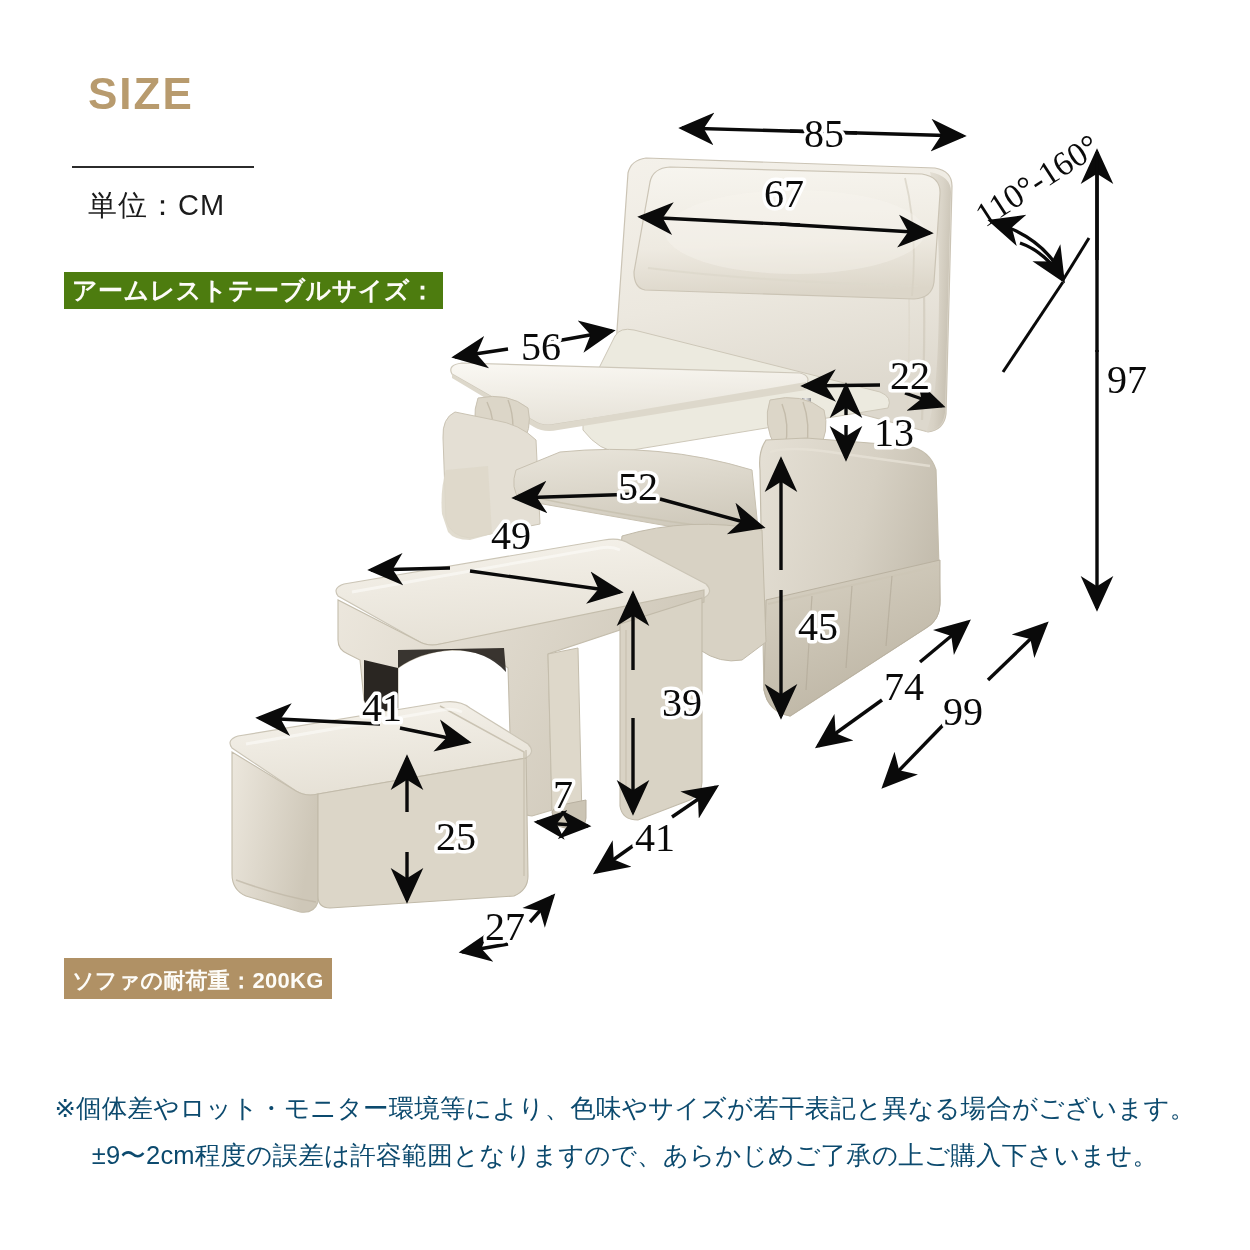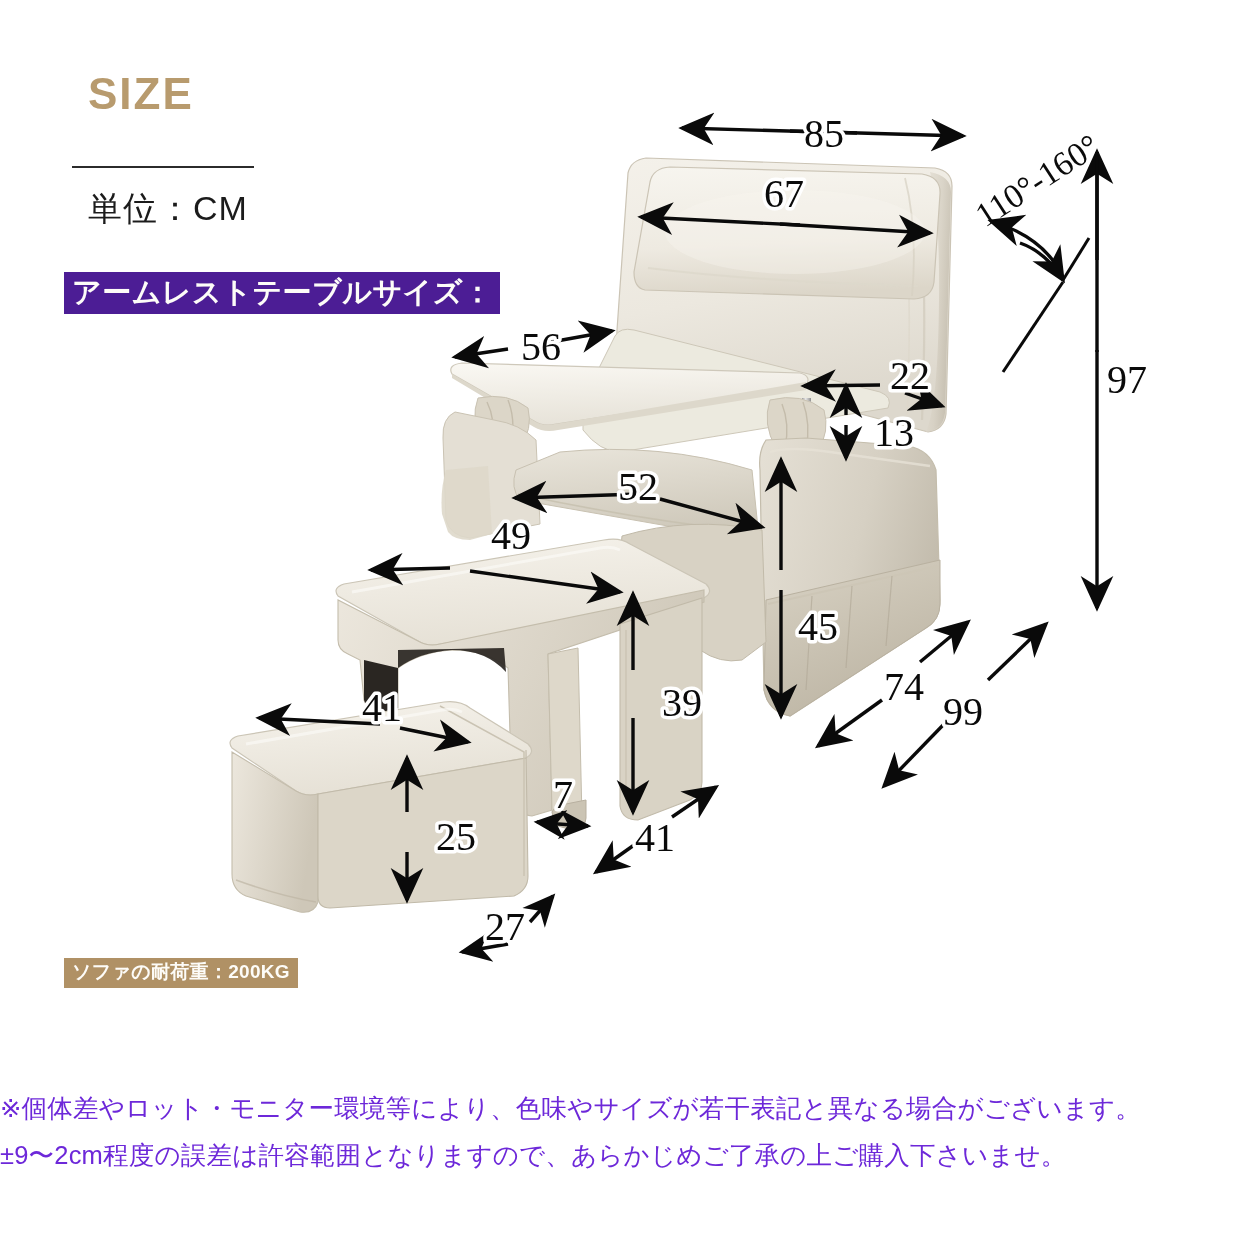--- a/index.html
+++ b/index.html
@@ -32,67 +32,67 @@
     left: 72px;
     top: 166px;
     width: 182px;
     height: 2px;
     background: #2b2b2b;
   }
   .unit-label {
     position: absolute;
     left: 88px;
     top: 186px;
-    font-size: 34px;
+    font-size: 29px;
     color: #1b1b1b;
     letter-spacing: 1px;
   }
 
   
   .badge-block {
     position: absolute;
     left: 64px;
     top: 272px;
   }
   .badge-block .bline {
     display: table;
-    background: #4c1d95;
+    background: #4d7c0f;
     color: #fdfcf8;
-    font-size: 29px;
+    font-size: 25px;
     font-weight: 700;
     line-height: 1.28;
     padding: 2px 8px 3px 8px;
     letter-spacing: 0.5px;
     white-space: nowrap;
   }
   .load-block {
     position: absolute;
     left: 64px;
     top: 958px;
   }
   .load-block .bline {
     display: table;
     background: #b09165;
     color: #fdfcf8;
-    font-size: 19px;
+    font-size: 22px;
     font-weight: 700;
     line-height: 1.3;
-    padding: 2px 8px 3px 8px;
+    padding: 9px 8px 3px 8px;
     letter-spacing: 0.3px;
     white-space: nowrap;
   }
 
   
   .note {
     position: absolute;
     left: 0;
     top: 1085px;
     width: 1250px;
-    text-align: left;
-    color: #6d28d9;
+    text-align: center;
+    color: #0c4a6e;
     font-size: 25.5px;
     line-height: 1.85;
     letter-spacing: 0.2px;
   }
   .note .nline { display: block; }
 
   
   #art {
     position: absolute;
     left: 0;

